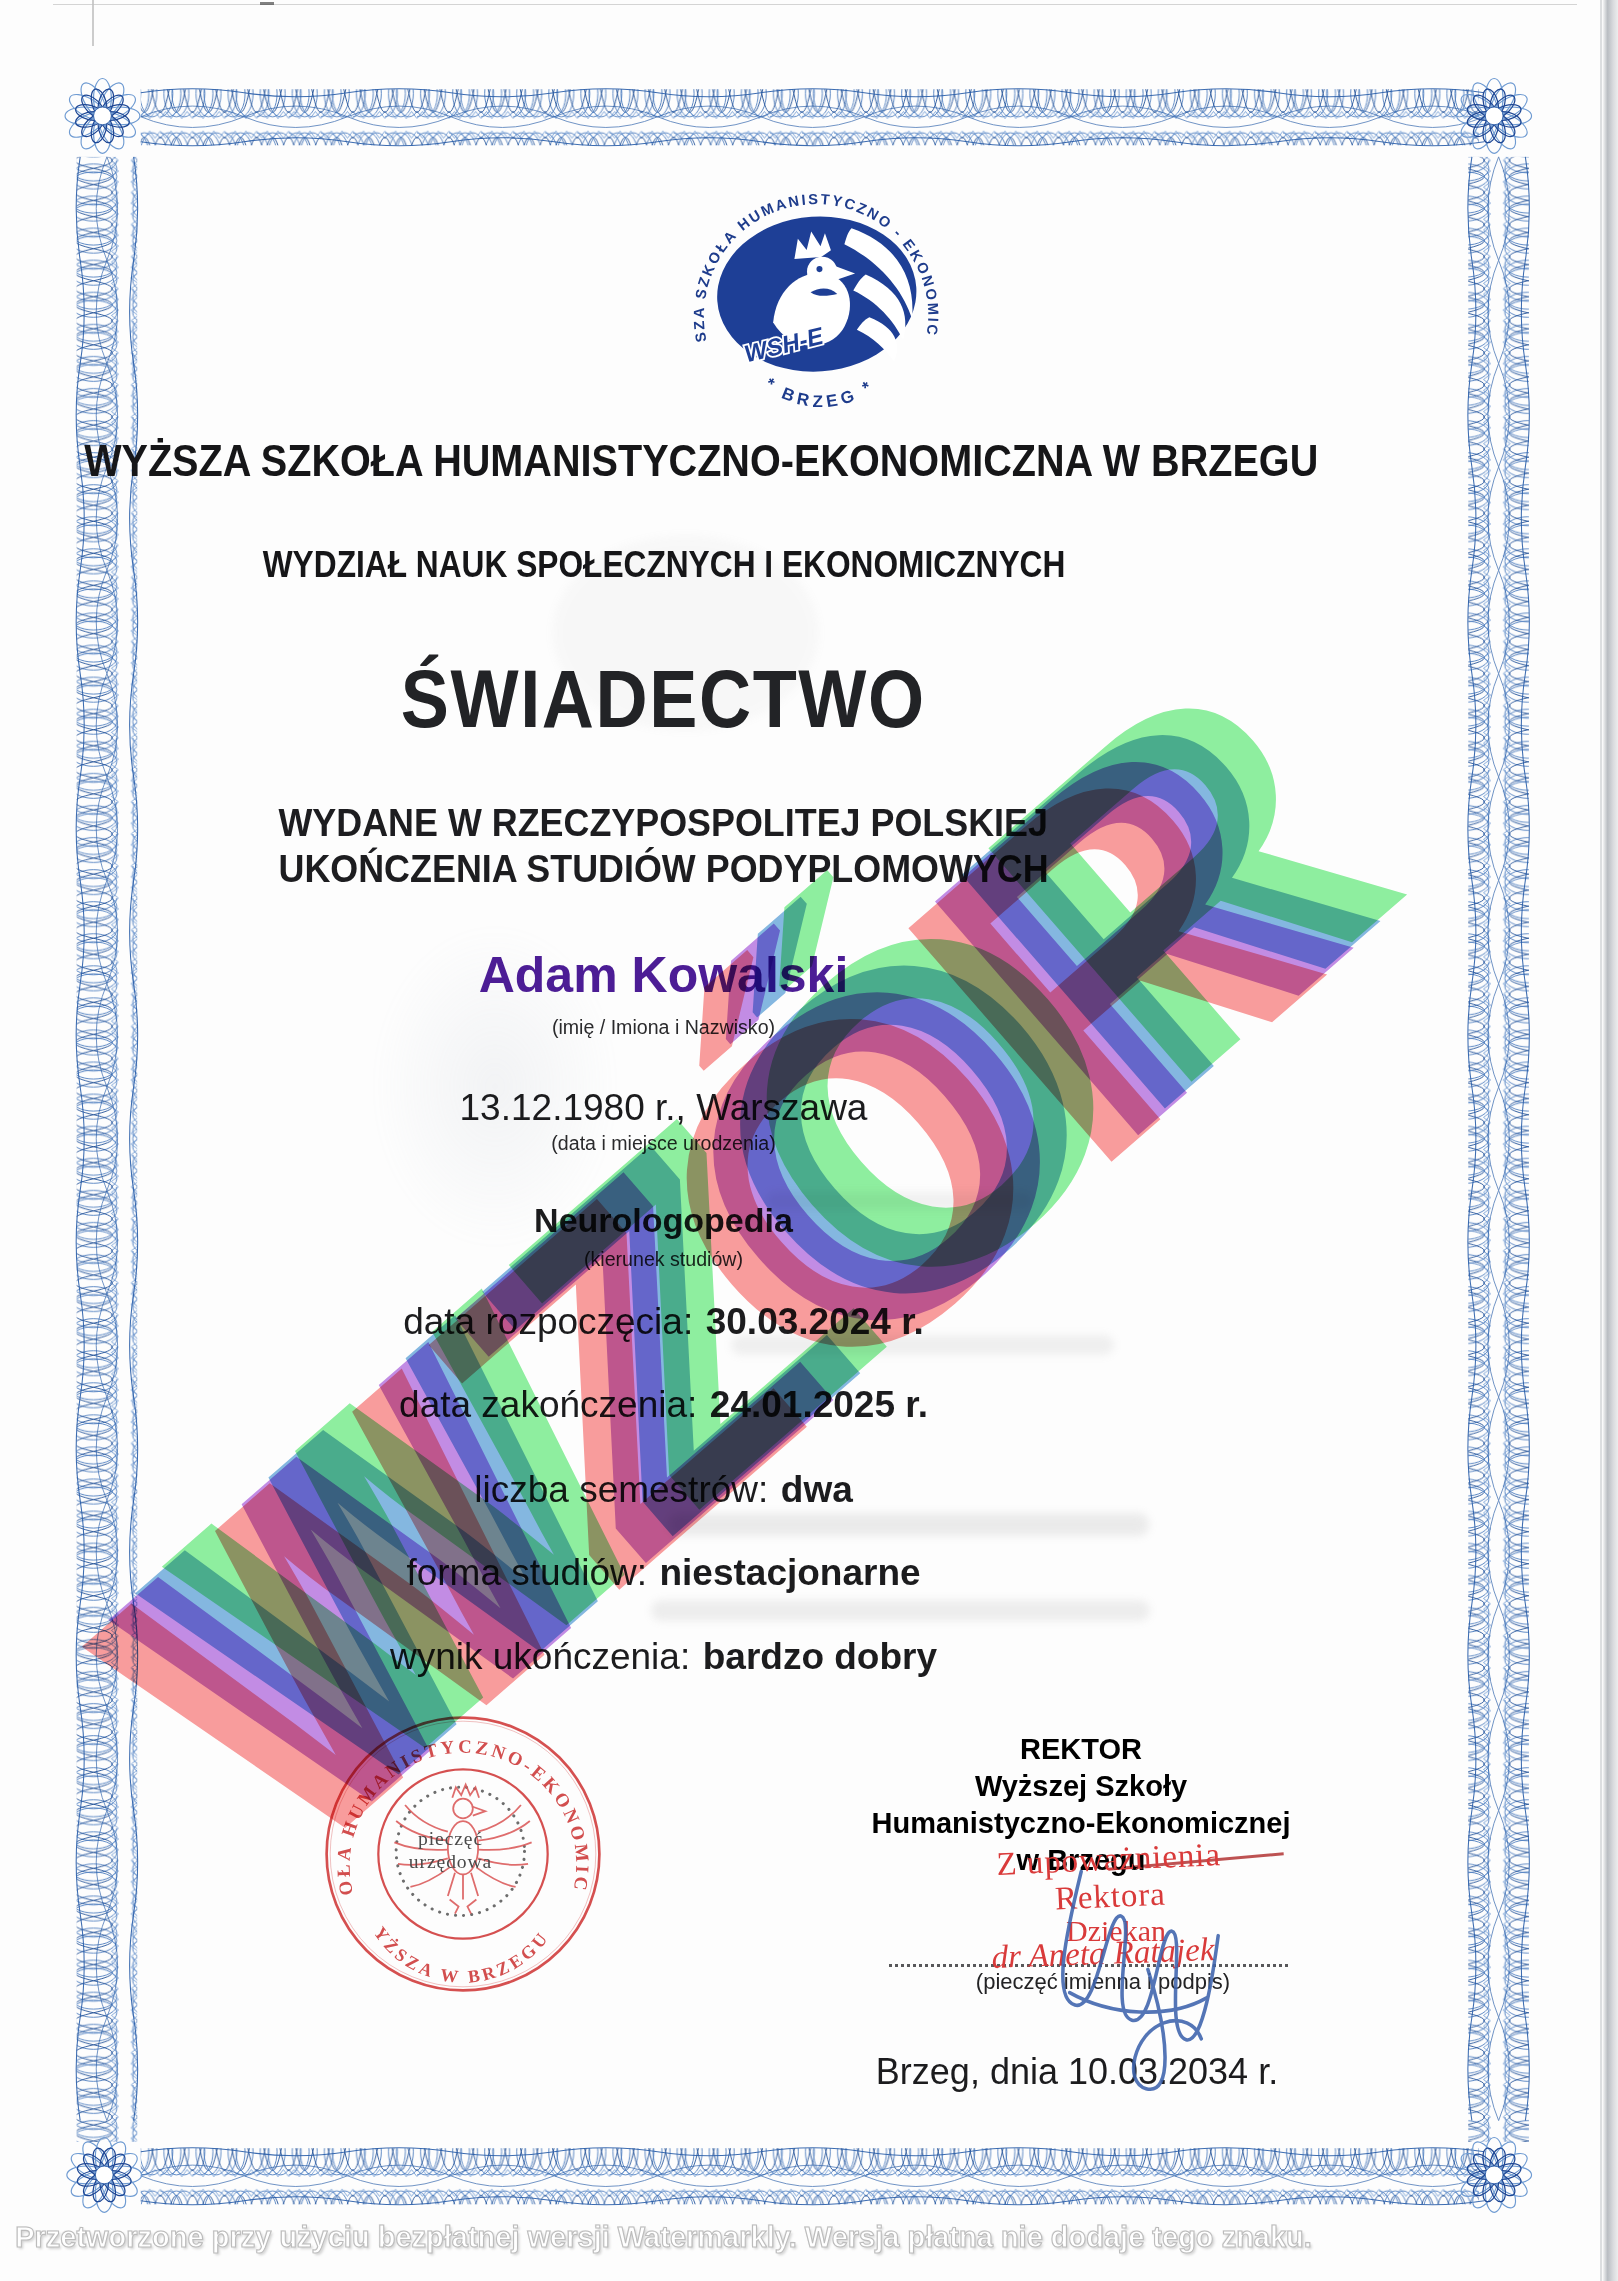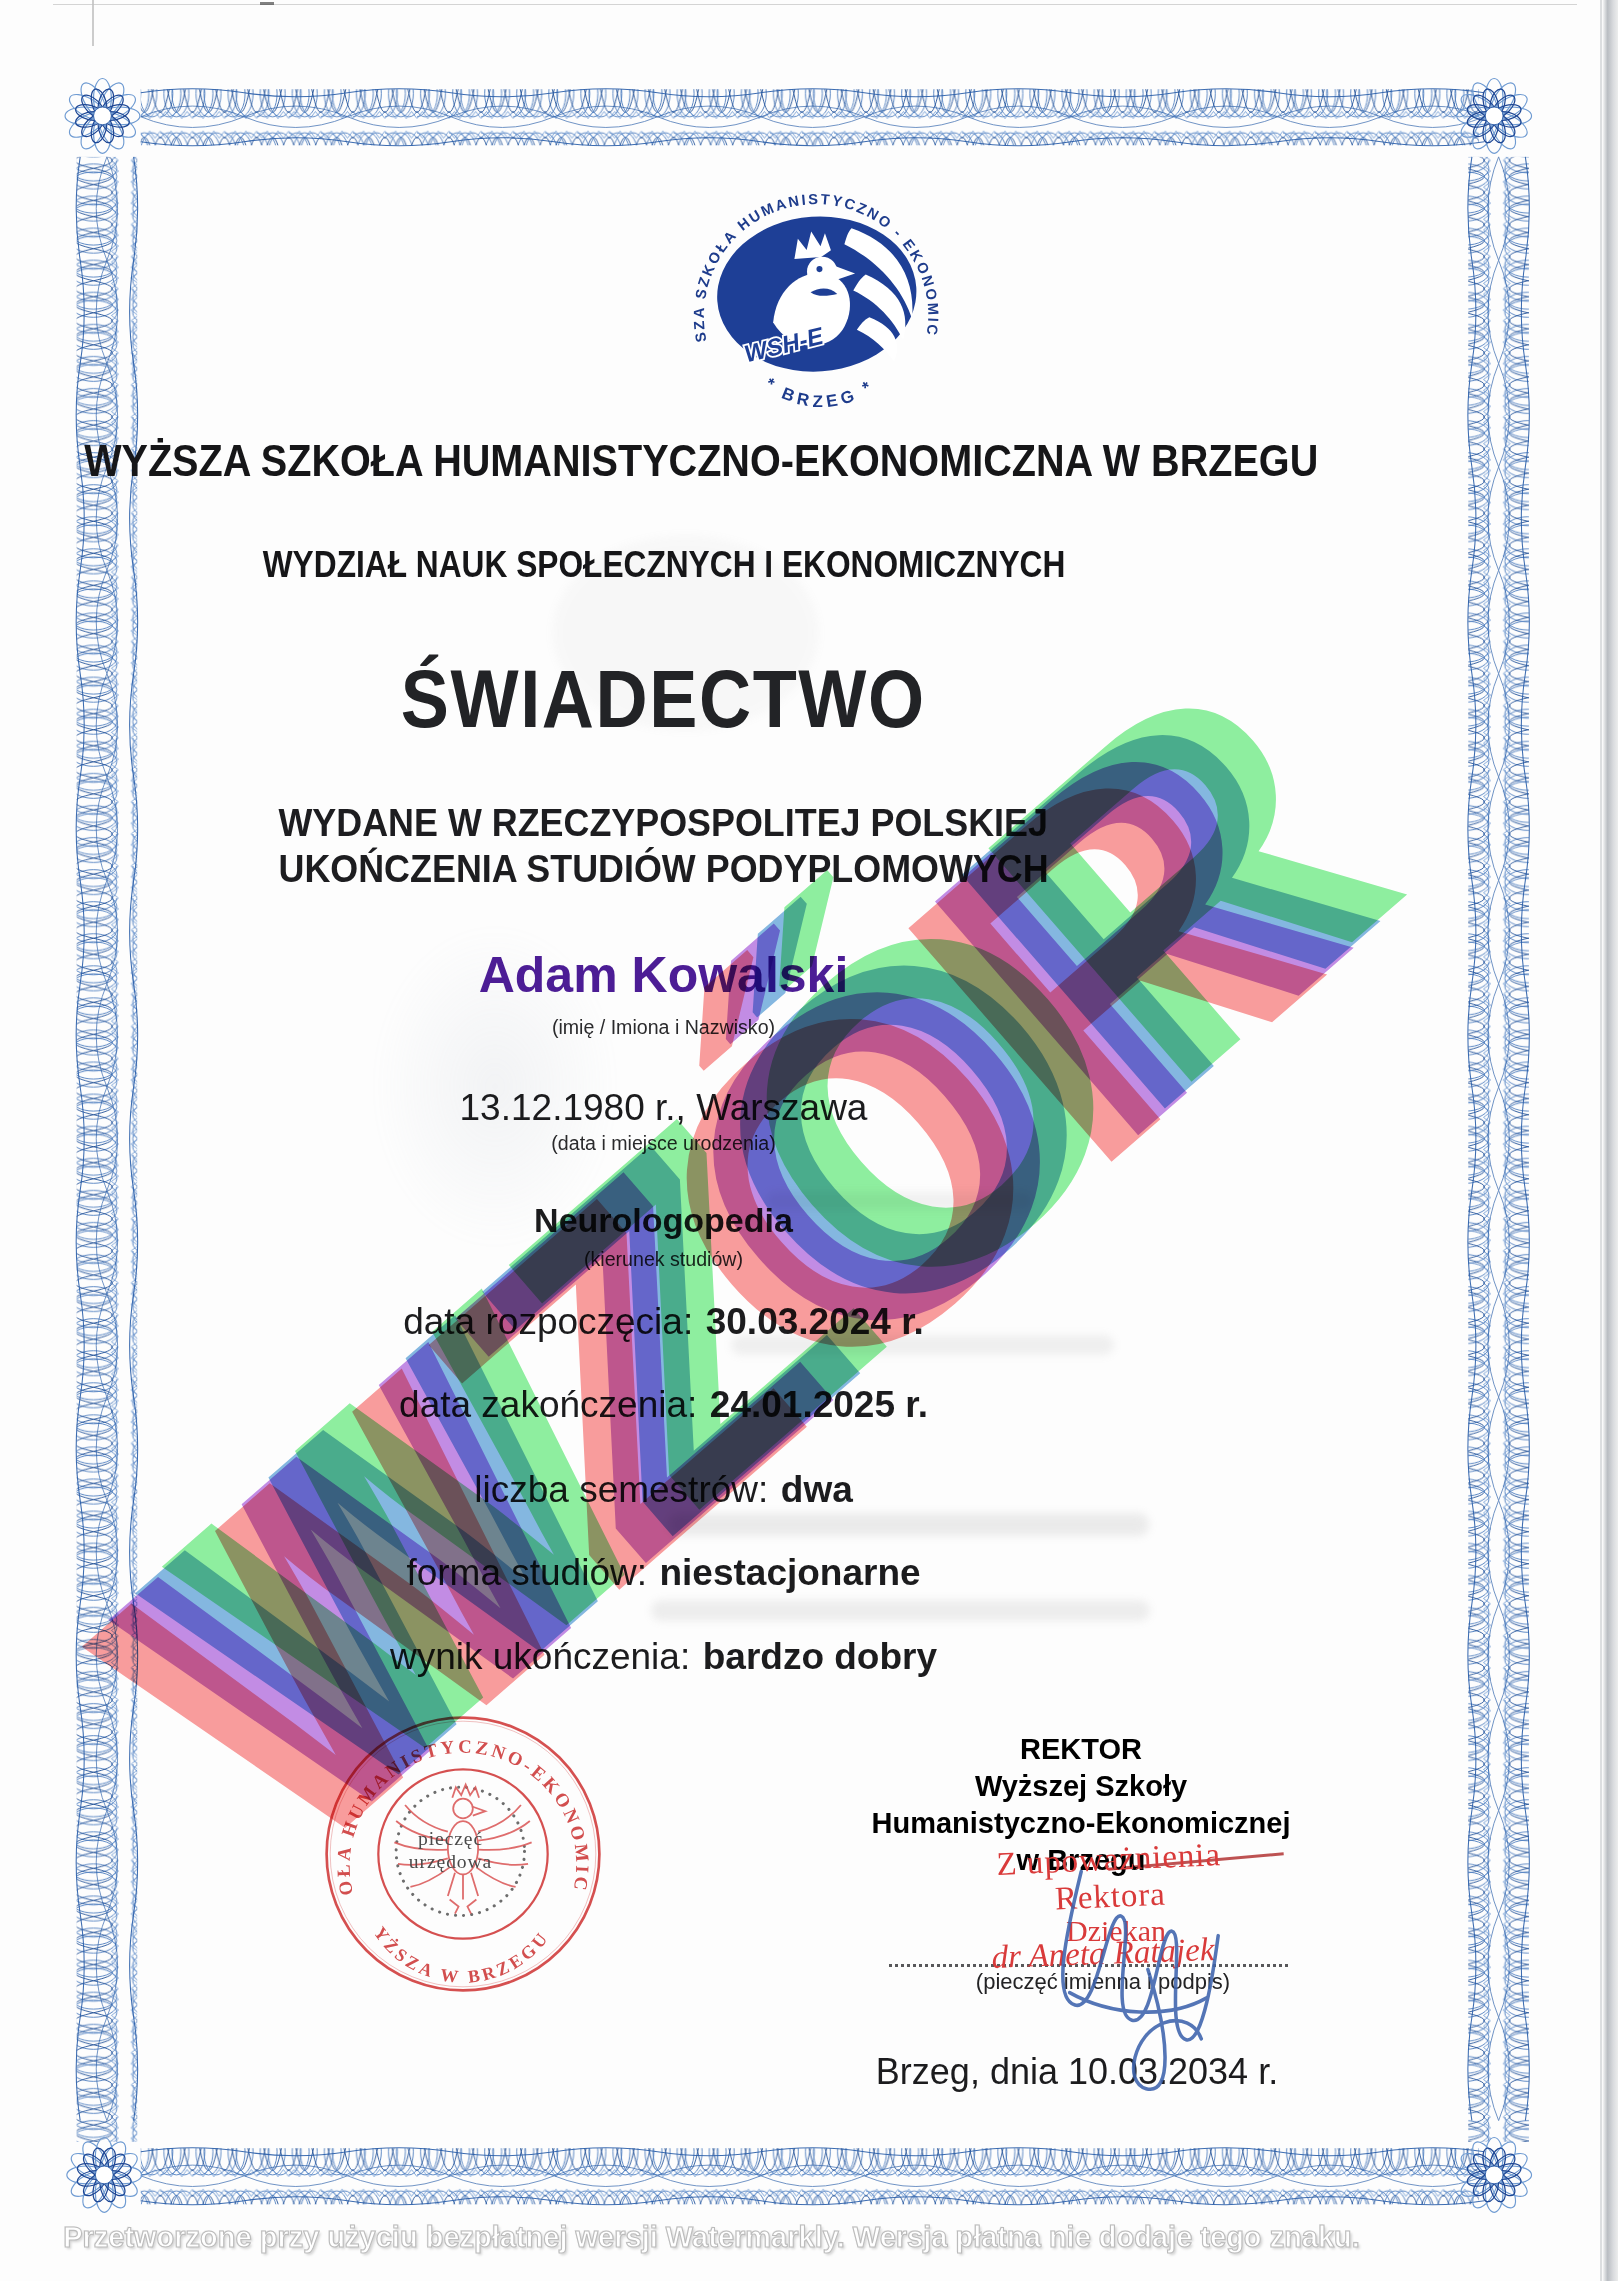--- a/index.html
+++ b/index.html
@@ -46,21 +46,21 @@
     font-size:33px;font-style:italic;transform:rotate(-2deg);z-index:6;}
   .dotline{position:absolute;left:889px;top:1932px;width:399px;height:32px;
     border-bottom:3.6px dotted #3c3c3e;opacity:.85;z-index:5;}
   .sig-caption{position:absolute;left:916px;top:1969px;width:374px;text-align:center;
     font-size:22px;font-weight:500;color:#232325;z-index:6;}
   .date-line{position:absolute;left:854px;top:2051px;width:446px;text-align:center;
     font-size:36px;font-weight:500;color:#1c1c1e;}
 
   .footer-note{top:2221px;font-size:29px;font-weight:700;color:#ffffff;
     -webkit-text-stroke:1.1px #bcbcbc;
-    text-shadow:1.8px 1.8px 2.7px #d2d2d2, -0.9px -0.9px 0 #efefef;padding-left:48px;}
+    text-shadow:1.8px 1.8px 2.7px #d2d2d2, -0.9px -0.9px 0 #efefef;}
 
   
   .wzor span{
     position:absolute;left:749px;top:1265px;
     font-size:450px;font-weight:800;letter-spacing:5.3px;
     transform:translate(-50%,-50%) translate(var(--dx),var(--dy)) rotate(-41deg);
     mix-blend-mode:multiply;z-index:9;line-height:1;white-space:nowrap;
     font-family:"Liberation Sans","DejaVu Sans",sans-serif;
   }
 

